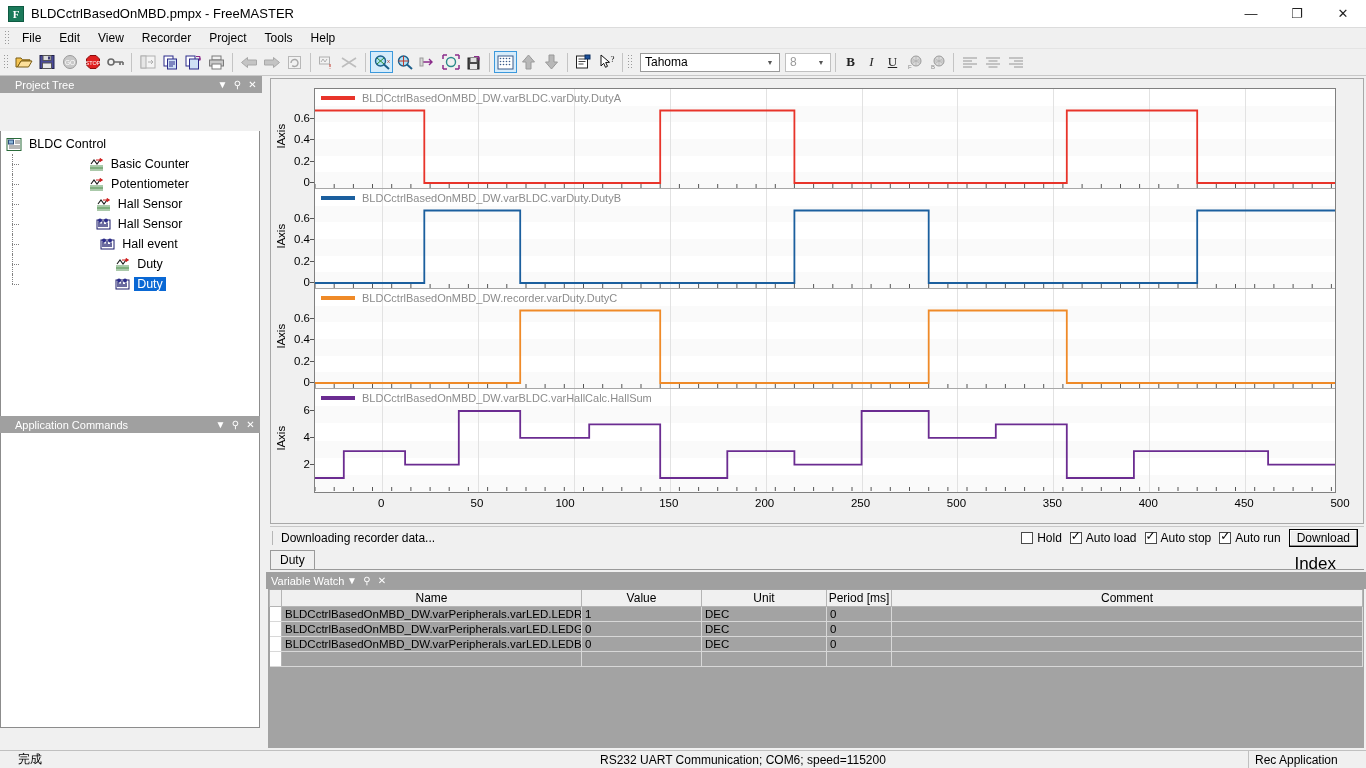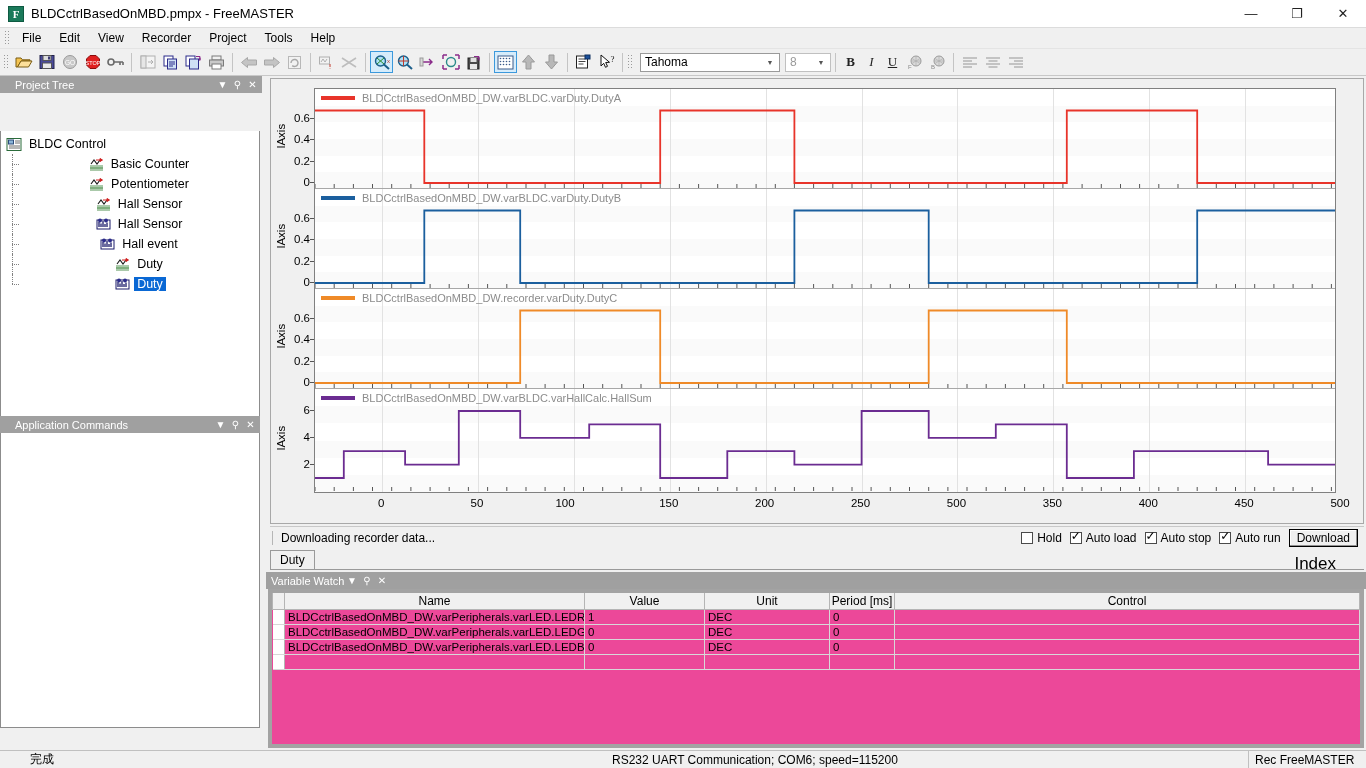--- a/index.html
+++ b/index.html
@@ -220,41 +220,41 @@
   .watch {
     position: absolute; left: 0; right: 0; top: 496px; bottom: 0;
     background: #f0f0f0;
   }
   .watch-header {
     height: 17px; background: #a0a0a0; color: #fff; font-size: 11px;
     display: flex; align-items: center; padding: 0 2px 0 5px;
   }
   .watch-body {
     position: absolute; left: 2px; right: 2px; top: 17px; bottom: 2px;
-    background: #ec4899; border: 4px solid #a3a3a3;
+    background: #a3a3a3; border: 1px solid #a3a3a3;
   }
   table.wt { width: 100%; border-collapse: collapse; table-layout: fixed; }
   table.wt th {
     background: #f0f0f0; border: 1px solid #b4b4b4; border-top: none;
     font-size: 12px; font-weight: normal; height: 16px; color: #000;
   }
   table.wt td {
     border-right: 1px solid #d8d8d8; border-bottom: 1px solid #d8d8d8;
     font-size: 11.5px; height: 15px; padding: 0 3px; color: #000;
     white-space: nowrap; overflow: hidden;
   }
   table.wt td.rowhdr { border-right: 1px solid #b4b4b4; background: #fff; }
 
   
   .statusbar {
     position: absolute; left: 0; right: 0; bottom: 0; height: 18px;
     background: #f0f0f0; border-top: 1px solid #c0c0c0;
     display: flex; align-items: center; font-size: 12px;
   }
-  .sb-left { padding-left: 18px; min-width: 600px; margin-left: 12px; }
+  .sb-left { padding-left: 18px; min-width: 600px; }
   .sb-mid { flex: 1; text-align: left; color: #000; }
   .sb-right {
     width: 118px; border-left: 1px solid #c0c0c0; height: 18px;
     display: flex; align-items: center; padding-left: 6px; color: #000;
   }
 </style>
 </head>
 <body>
 
 <div class="app">
@@ -1060,21 +1060,21 @@
               <col style="width:65px">
               <col>
           </colgroup>
           <thead>
             <tr>
               <th></th>
               <th>Name</th>
               <th>Value</th>
               <th>Unit</th>
               <th>Period [ms]</th>
-              <th>Control</th>
+              <th>Comment</th>
             </tr>
           </thead>
           <tbody id="watch-rows">
               <tr>
                 <td class="rowhdr"></td>
                 <td>BLDCctrlBasedOnMBD_DW.varPeripherals.varLED.LEDR</td>
                 <td>1</td>
                 <td>DEC</td>
                 <td>0</td>
                 <td></td>
@@ -1105,15 +1105,15 @@
               </tr>
             </tbody>
         </table>
       </div>
     </div>
   </div>
 
   <div class="statusbar">
     <div class="sb-left">完成</div>
     <div class="sb-mid">RS232 UART Communication; COM6; speed=115200</div>
-    <div class="sb-right">Rec FreeMASTER</div>
+    <div class="sb-right">Rec Application</div>
   </div>
 </div>
 
 </body></html>

